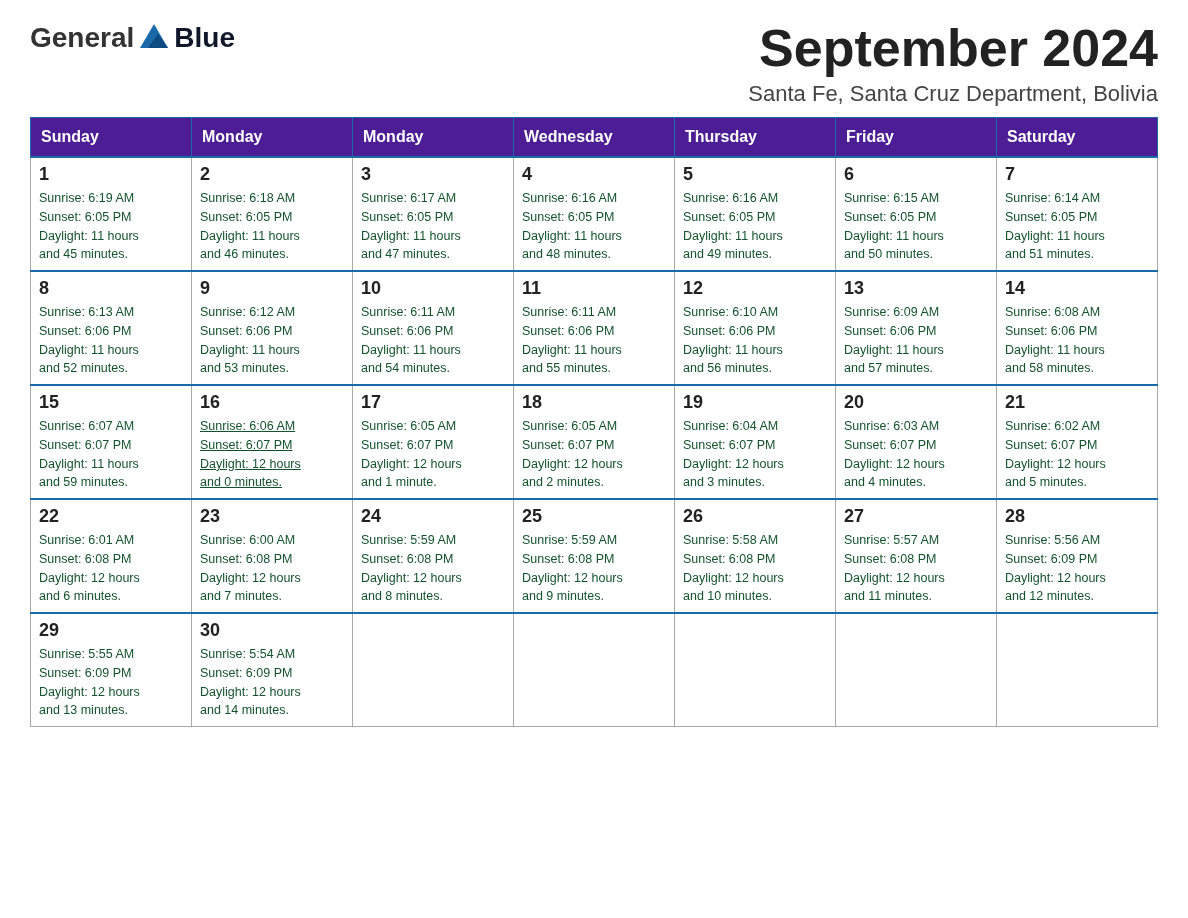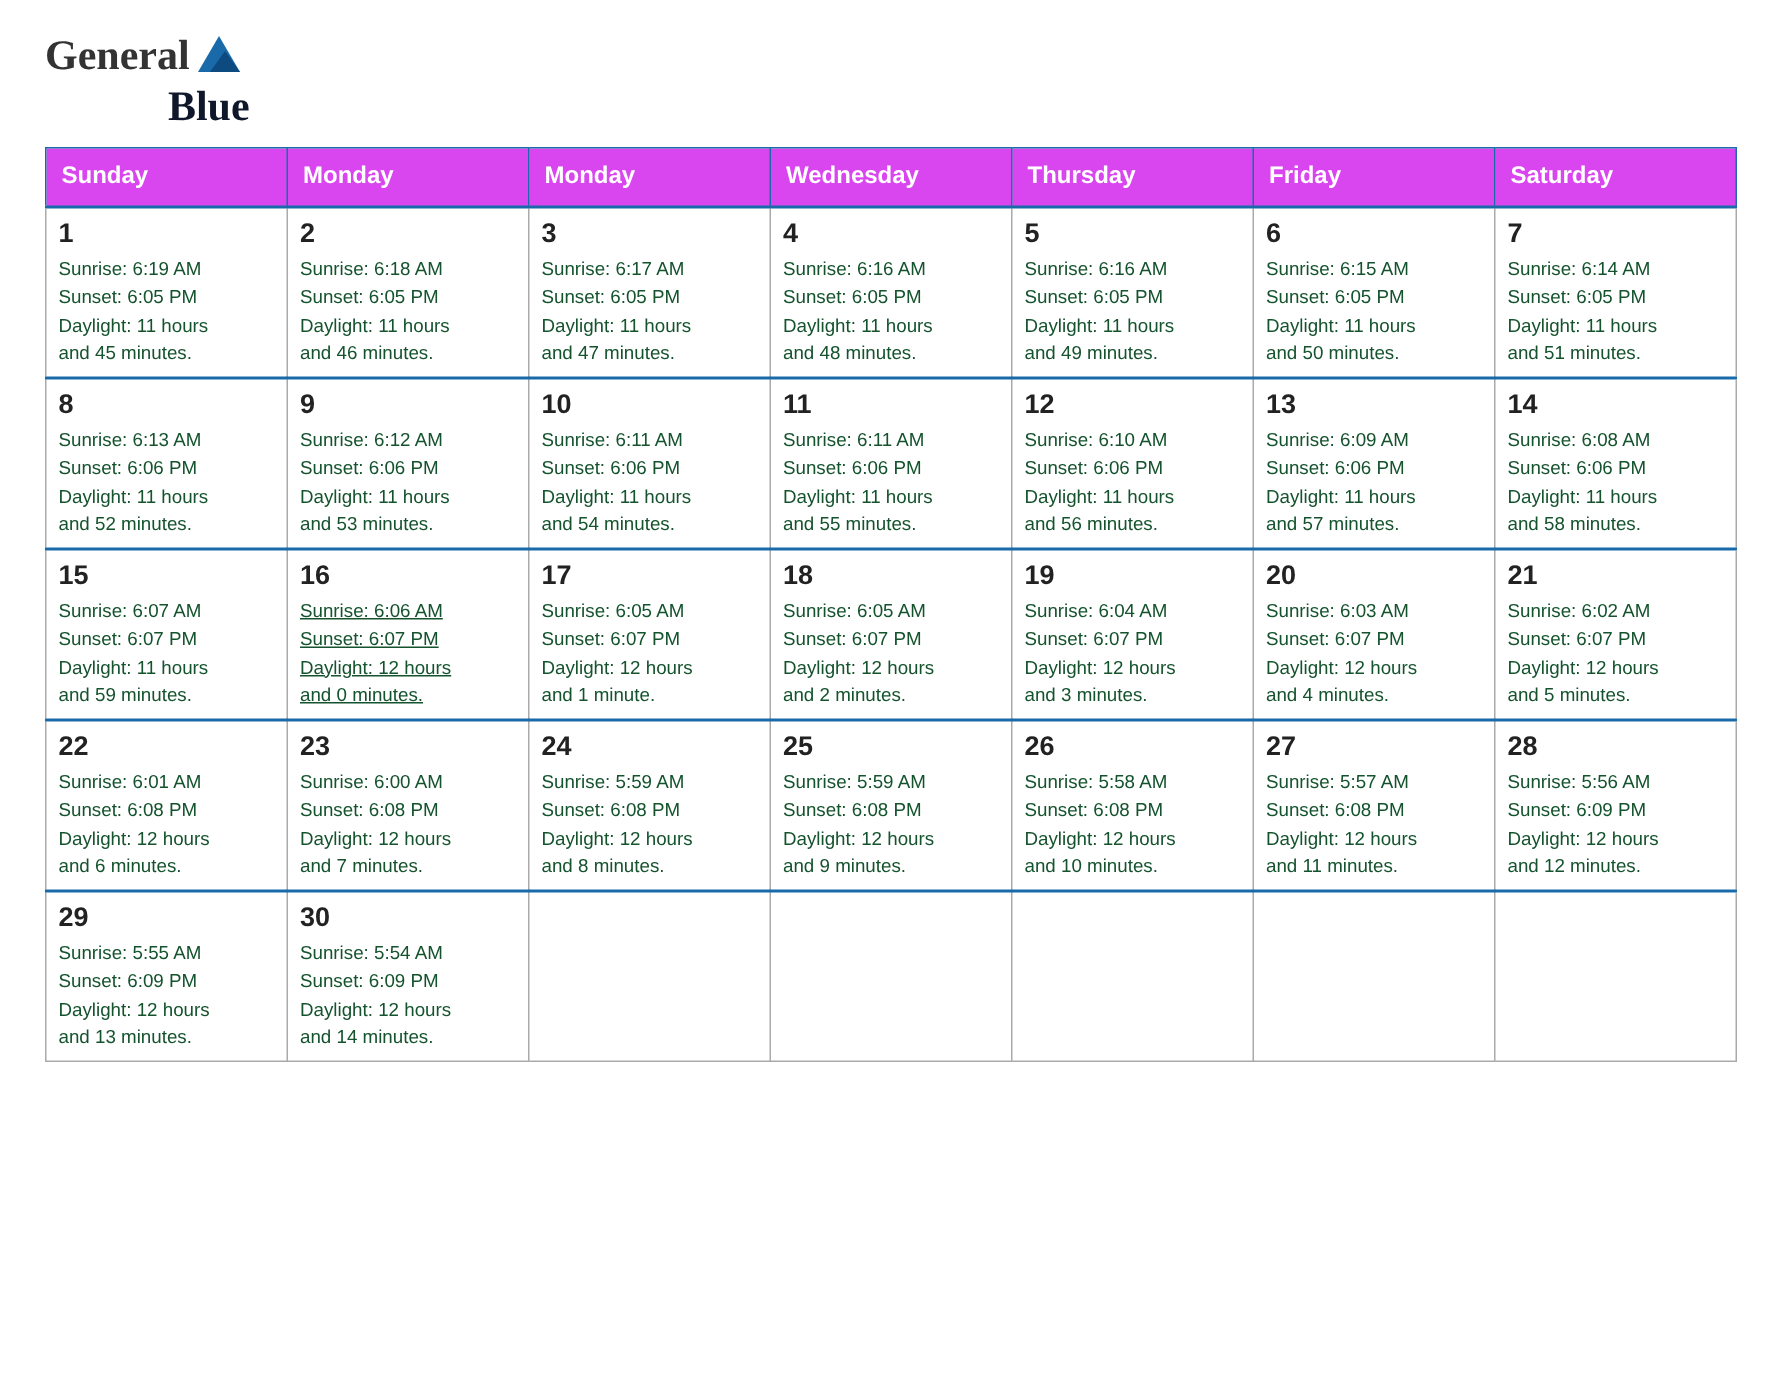--- a/index.html
+++ b/index.html
@@ -29,21 +29,21 @@
       font-size: 22px;
       color: #444;
       margin-top: 4px;
     }
     .calendar {
       width: 100%;
       border-collapse: collapse;
       margin-top: 8px;
     }
     .calendar thead tr th {
-      background-color: #d946ef;
+      background-color: #4c1d95;
       color: #fff;
       font-size: 16px;
       font-weight: bold;
       padding: 10px 10px;
       text-align: left;
       border: 1px solid #1a6aaa;
     }
     .calendar tbody tr td {
       border: 1px solid #aaa;
       vertical-align: top;
@@ -64,23 +64,22 @@
       line-height: 1.5;
     }
     .calendar tbody tr td.empty {
       background: #fff;
     }
     .calendar tbody tr {
       border-top: 2px solid #1a6aaa;
     }
     .logo-container {
       display: flex;
-      flex-direction: column;
-      align-items: flex-end;
-      font-family: Liberation Serif, serif;
+      flex-direction: row;
+      align-items: center;
     }
     .logo-line {
       display: flex;
       align-items: center;
     }
   </style>
 </head>
 <body>
 
 <div class="header-row">
@@ -89,20 +88,24 @@
       <span style="font-size:28px;font-weight:bold;color:#333;">General</span>
       <svg width="36" height="36" viewBox="0 0 36 36" style="margin: 0 2px;">
         <polygon points="18,4 32,28 4,28" fill="#1a6aaa"></polygon>
         <polygon points="22,14 32,28 12,28" fill="#0d4a80"></polygon>
       </svg>
     </div>
     <div>
       <span style="font-size:28px;font-weight:bold;color:#0f172a;">Blue</span>
     </div>
   </div>
+  <div class="title-block">
+    <div class="month-title">September 2024</div>
+    <div class="location-title">Santa Fe, Santa Cruz Department, Bolivia</div>
+  </div>
 </div>
 
 <table class="calendar">
   <thead>
     <tr>
     <th>Sunday</th>
         <th>Monday</th>
         <th>Monday</th>
         <th>Wednesday</th>
         <th>Thursday</th>

